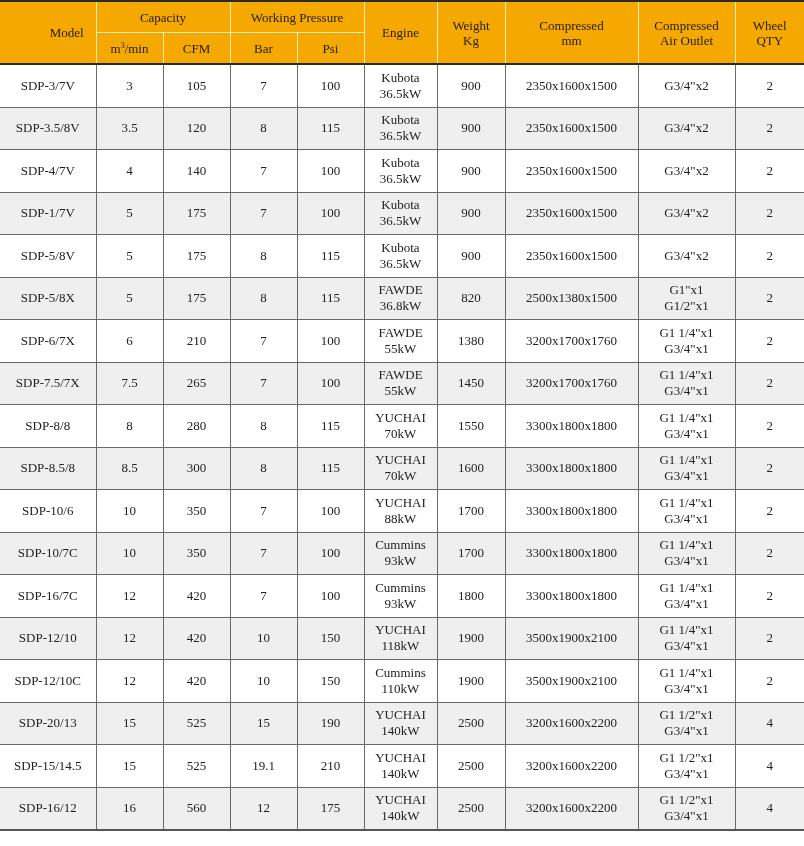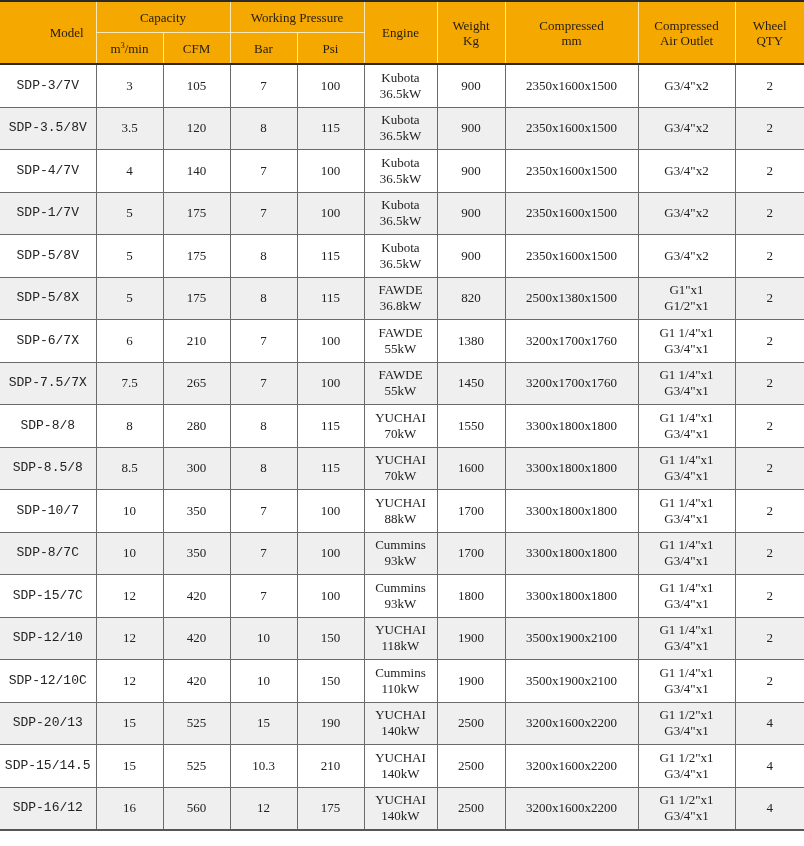--- a/index.html
+++ b/index.html
@@ -9,21 +9,21 @@
   col.c4 { width: 67px; } col.c5 { width: 73px; } col.c6 { width: 68px; } col.c7 { width: 133px; }
   col.c8 { width: 97px; } col.c9 { width: 69px; }
   thead th { background: #f5a800; color: #2a2010; font-weight: normal; font-size: 13px; line-height: 15px; text-align: center; vertical-align: middle; border: 1px solid #fde9b8; padding: 0 2px; }
   thead tr.h1 th { height: 30px; }
   thead tr.h2 th { height: 30px; text-align: center; }
   thead th.first { border-left: none; padding-left: 40px; }
   thead th.last { border-right: none; }
   thead tr.h2 th { border-bottom: 2px solid #2a2a2a; }
   thead th.rowspan { border-bottom: 2px solid #2a2a2a; }
   tbody td { font-size: 13px; line-height: 16px; text-align: center; vertical-align: middle; border: 1px solid #6a6a6a; height: 41.5px; padding: 0 2px; }
-  tbody td.first { border-left: none; font-family: Liberation Mono, monospace; }
+  tbody td.first { border-left: none; }
   tbody td.last { border-right: none; }
   tbody tr.odd td { background: #ffffff; }
   tbody tr.even td { background: #efefef; }
   tbody tr:last-child td { border-bottom: 2px solid #555; }
   sup { font-size: 8px; vertical-align: 5px; line-height: 0; }
   .two { display: block; }
 </style>
 </head>
 <body>
 
@@ -255,59 +255,59 @@
     <td>1600</td>
     <td>3300x1800x1800</td>
     <td>
       <span class="two">G1 1/4"x1</span>
       <span class="two">G3/4"x1</span>
     </td>
     <td class="last">2</td>
   </tr>
 
   <tr class="odd">
-    <td class="first">SDP-10/7</td>
+    <td class="first">SDP-10/6</td>
     <td>10</td>
     <td>350</td>
     <td>7</td>
     <td>100</td>
     <td>
       <span class="two">YUCHAI</span>
       <span class="two">88kW</span>
     </td>
     <td>1700</td>
     <td>3300x1800x1800</td>
     <td>
       <span class="two">G1 1/4"x1</span>
       <span class="two">G3/4"x1</span>
     </td>
     <td class="last">2</td>
   </tr>
 
   <tr class="even">
-    <td class="first">SDP-8/7C</td>
+    <td class="first">SDP-10/7C</td>
     <td>10</td>
     <td>350</td>
     <td>7</td>
     <td>100</td>
     <td>
       <span class="two">Cummins</span>
       <span class="two">93kW</span>
     </td>
     <td>1700</td>
     <td>3300x1800x1800</td>
     <td>
       <span class="two">G1 1/4"x1</span>
       <span class="two">G3/4"x1</span>
     </td>
     <td class="last">2</td>
   </tr>
 
   <tr class="odd">
-    <td class="first">SDP-15/7C</td>
+    <td class="first">SDP-16/7C</td>
     <td>12</td>
     <td>420</td>
     <td>7</td>
     <td>100</td>
     <td>
       <span class="two">Cummins</span>
       <span class="two">93kW</span>
     </td>
     <td>1800</td>
     <td>3300x1800x1800</td>
@@ -372,21 +372,21 @@
       <span class="two">G1 1/2"x1</span>
       <span class="two">G3/4"x1</span>
     </td>
     <td class="last">4</td>
   </tr>
 
   <tr class="odd">
     <td class="first">SDP-15/14.5</td>
     <td>15</td>
     <td>525</td>
-    <td>10.3</td>
+    <td>19.1</td>
     <td>210</td>
     <td>
       <span class="two">YUCHAI</span>
       <span class="two">140kW</span>
     </td>
     <td>2500</td>
     <td>3200x1600x2200</td>
     <td>
       <span class="two">G1 1/2"x1</span>
       <span class="two">G3/4"x1</span>

